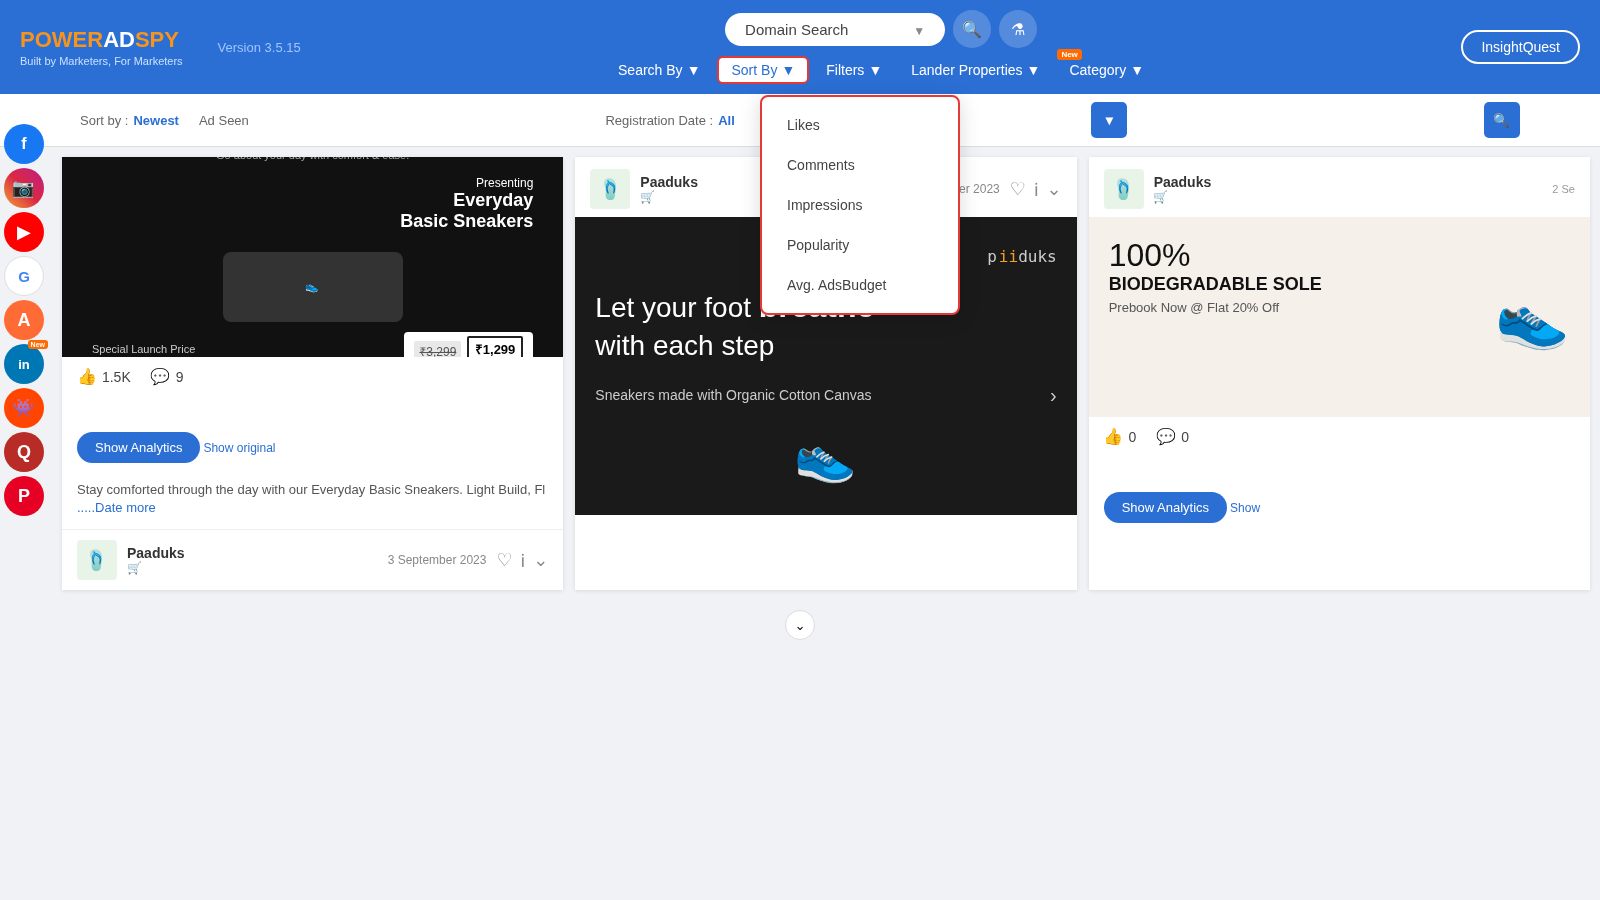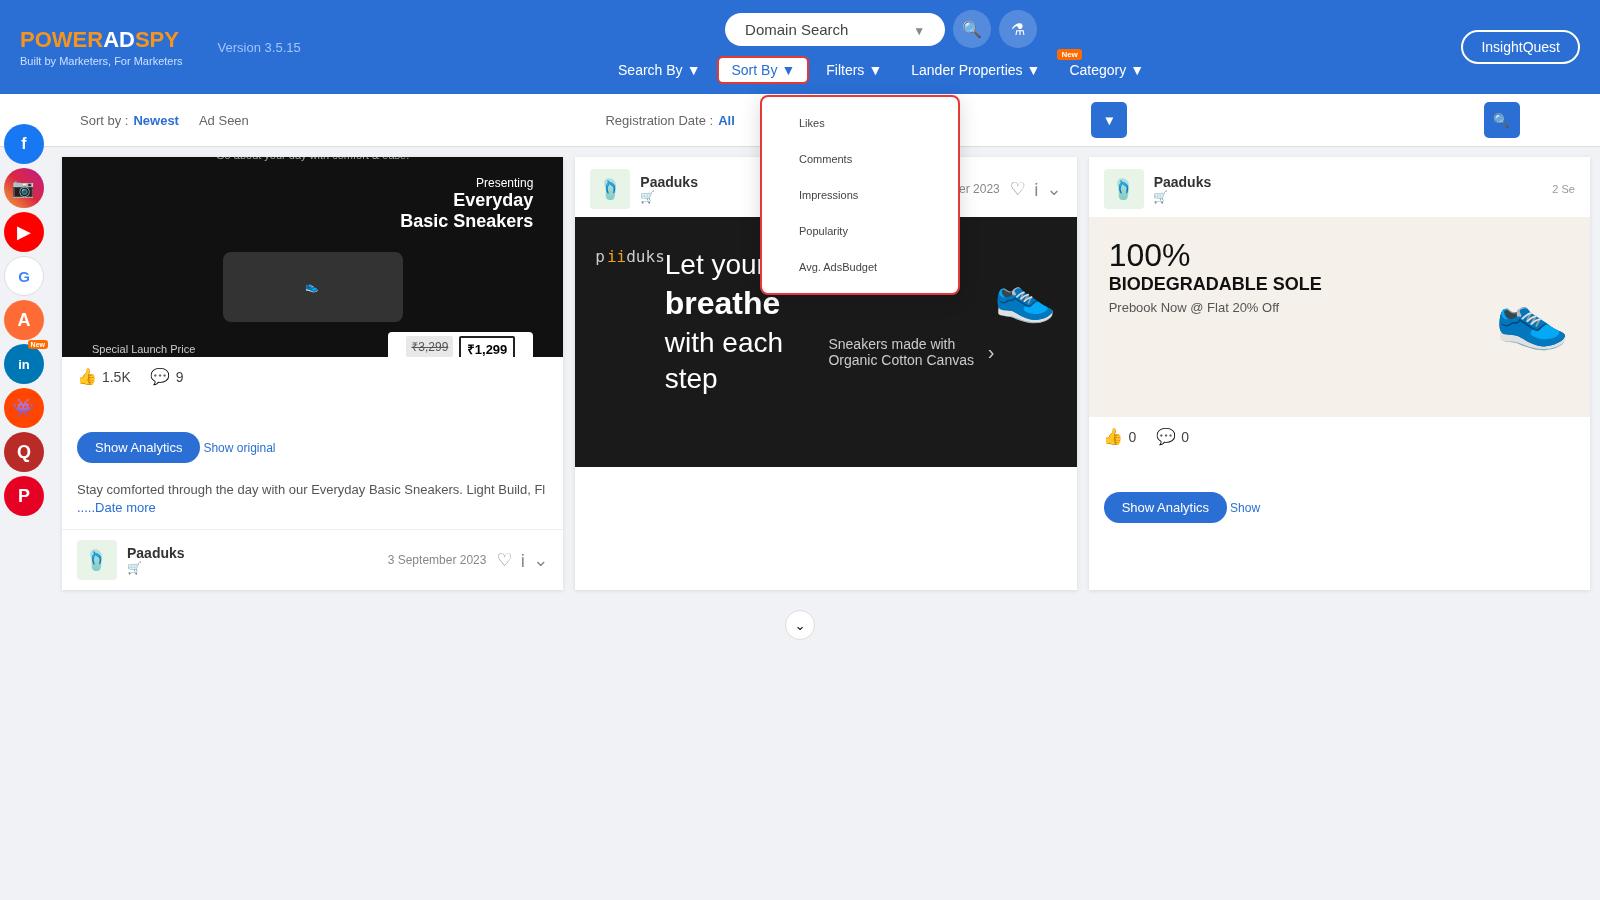--- a/index.html
+++ b/index.html
@@ -259,33 +259,34 @@
       transform: translateX(-20%);
       background: white;
       border: 2px solid #e53935;
       border-radius: 8px;
       box-shadow: 0 4px 20px rgba(0,0,0,0.15);
       z-index: 400;
       min-width: 200px;
       padding: 8px 0;
     }
     .dropdown-item {
-      padding: 12px 37px;
-      font-size: 11px;
+      padding: 12px 25px;
+      font-size: 14px;
       color: #444;
       cursor: pointer;
     }
 
     
     .breathe-ad {
       background: #1a1a1a;
       padding: 30px 20px;
       color: white;
       min-height: 250px;
       display: flex;
+      flex-direction: column;
       justify-content: center;
     }
     .breathe-brand {
       color: #ccc;
       font-size: 16px;
       text-align: right;
       margin-bottom: 20px;
       font-family: monospace;
     }
     .breathe-text {
@@ -458,21 +459,21 @@
           <div class="everyday">Everyday</div>
           <div class="basic-sneakers" style="font-size:18px;font-weight:bold;color:white;">Basic Sneakers</div>
         </div>
       </div>
 
       <div style="width:100%;display:flex;justify-content:center;margin:10px 0;">
         <div style="width:180px;height:70px;background:#333;border-radius:8px;display:flex;align-items:center;justify-content:center;color:#666;font-size:11px;">👟</div>
       </div>
       <div style="width:100%;display:flex;align-items:center;gap:5px;padding:0 15px;">
         <span style="font-size:11px;color:#ccc;">Special Launch Price</span>
-        <div style="display:flex;gap:6px;margin-left:auto;background:white;padding:4px 18px;border-radius:4px;align-items:flex-start;">
+        <div style="display:flex;gap:6px;margin-left:auto;background:white;padding:4px 10px;border-radius:4px;align-items:flex-end;">
           <span style="text-decoration:line-through;font-size:12px;color:#555;background:#e8e8e8;padding:2px 5px;border-radius:2px;">₹3,299</span>
           <span style="font-weight:bold;font-size:13px;border:2px solid #222;padding:2px 6px;border-radius:2px;">₹1,299</span>
         </div>
       </div>
     </div>
 
     <div class="ad-card-stats">
       <div class="stat-item">
         <span class="stat-icon likes-icon">👍</span>
         <span>1.5K</span>

